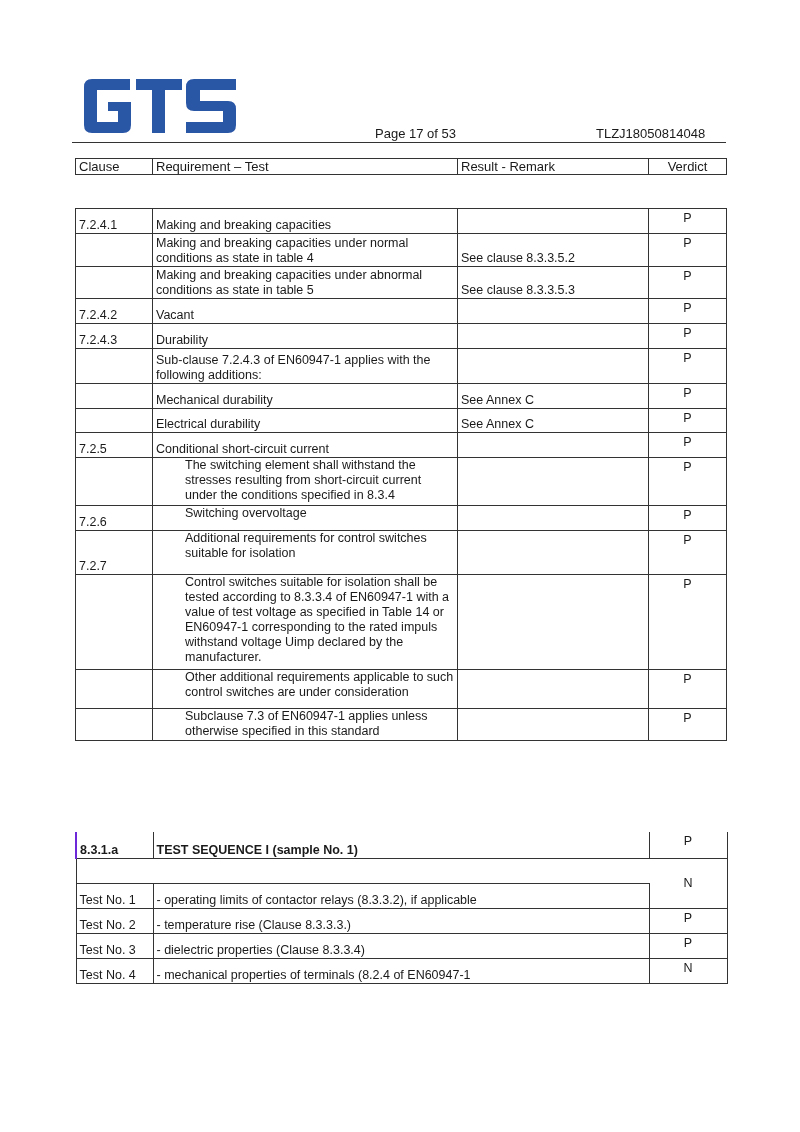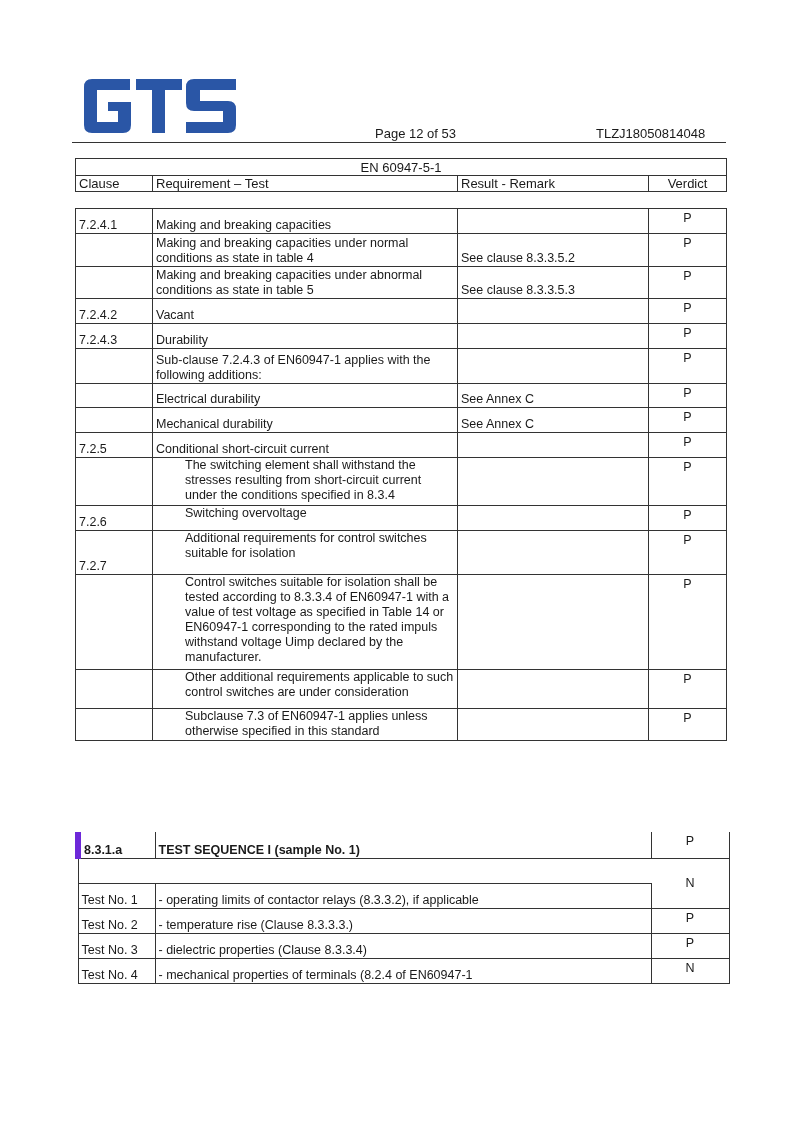--- a/index.html
+++ b/index.html
@@ -31,35 +31,32 @@
 <svg class="logo" viewBox="0 0 152 54">
   <g fill="#2a56a6">
 
     <path d="M0 8 Q0 0 8 0 L46 0 L46 11 L13 11 L13 43 L34 43 L34 32 L24 32 L24 23 L47 23 L47 46 Q47 54 39 54 L8 54 Q0 54 0 46 Z"></path>
 
     <path d="M52 0 L98 0 L98 11 L81 11 L81 54 L68 54 L68 11 L52 11 Z"></path>
 
     <path d="M110 0 L152 0 L152 11 L116 11 L116 22 L144 22 Q152 22 152 30 L152 46 Q152 54 144 54 L102 54 L102 43 L139 43 L139 32 L110 32 Q102 32 102 24 L102 8 Q102 0 110 0 Z"></path>
   </g>
 </svg>
-<div class="hdr-page">Page 12 of 53</div>
+<div class="hdr-page">Page 17 of 53</div>
 <div class="hdr-id">TLZJ18050814048</div>
 <div class="hdr-rule"></div>
 
 <table id="t-head">
   <colgroup>
       <col style="width:77px">
       <col style="width:305px">
       <col style="width:191px">
       <col style="width:78px">
     </colgroup>
   <tbody>
-      <tr>
-        <td class="std" colspan="4">EN 60947-5-1</td>
-      </tr>
   <tr>
     <td>Clause</td>
     <td>Requirement – Test</td>
     <td>Result - Remark</td>
     <td style="text-align:center">Verdict</td>
   </tr>
 </tbody>
   </table>
 
 <table id="t-main">
@@ -99,29 +96,29 @@
         <td>Durability</td>
         <td></td>
         <td class="v">P</td>
       </tr>
       <tr style="height: 35px;">
         <td></td>
         <td>Sub-clause 7.2.4.3 of EN60947-1 applies with the following additions:</td>
         <td></td>
         <td class="v">P</td>
       </tr>
+      <tr style="height: 25px;">
+        <td></td>
+        <td>Mechanical durability</td>
+        <td>See Annex C</td>
+        <td class="v">P</td>
+      </tr>
       <tr style="height: 24px;">
         <td></td>
         <td>Electrical durability</td>
-        <td>See Annex C</td>
-        <td class="v">P</td>
-      </tr>
-      <tr style="height: 25px;">
-        <td></td>
-        <td>Mechanical durability</td>
         <td>See Annex C</td>
         <td class="v">P</td>
       </tr>
       <tr style="height: 25px;">
         <td>7.2.5</td>
         <td>Conditional short-circuit current</td>
         <td></td>
         <td class="v">P</td>
       </tr>
       <tr style="height: 48px;">
@@ -164,21 +161,21 @@
 </table>
 
 <table id="t-seq">
   <colgroup>
       <col style="width:77px">
       <col style="width:496px">
       <col style="width:78px">
     </colgroup>
   <tbody>
       <tr style="height:26px">
-    <td class="bold nb-top" style="border-left:6px solid #6d28d9">8.3.1.a</td>
+    <td class="bold nb-top" style="border-left:2px solid #6d28d9">8.3.1.a</td>
     <td class="bold nb-top">TEST SEQUENCE I (sample No. 1)</td>
     <td class="v nb-top">P</td>
   </tr>
   <tr style="height:25px">
     <td colspan="2" style="border-right:none"></td>
     <td rowspan="2" class="mid" style="text-align:center;border-left:none;border-bottom:1px solid #333">N</td>
   </tr>
   <tr style="height:25px">
     <td>Test No. 1</td>
     <td>- operating limits of contactor relays (8.3.3.2), if applicable</td>

